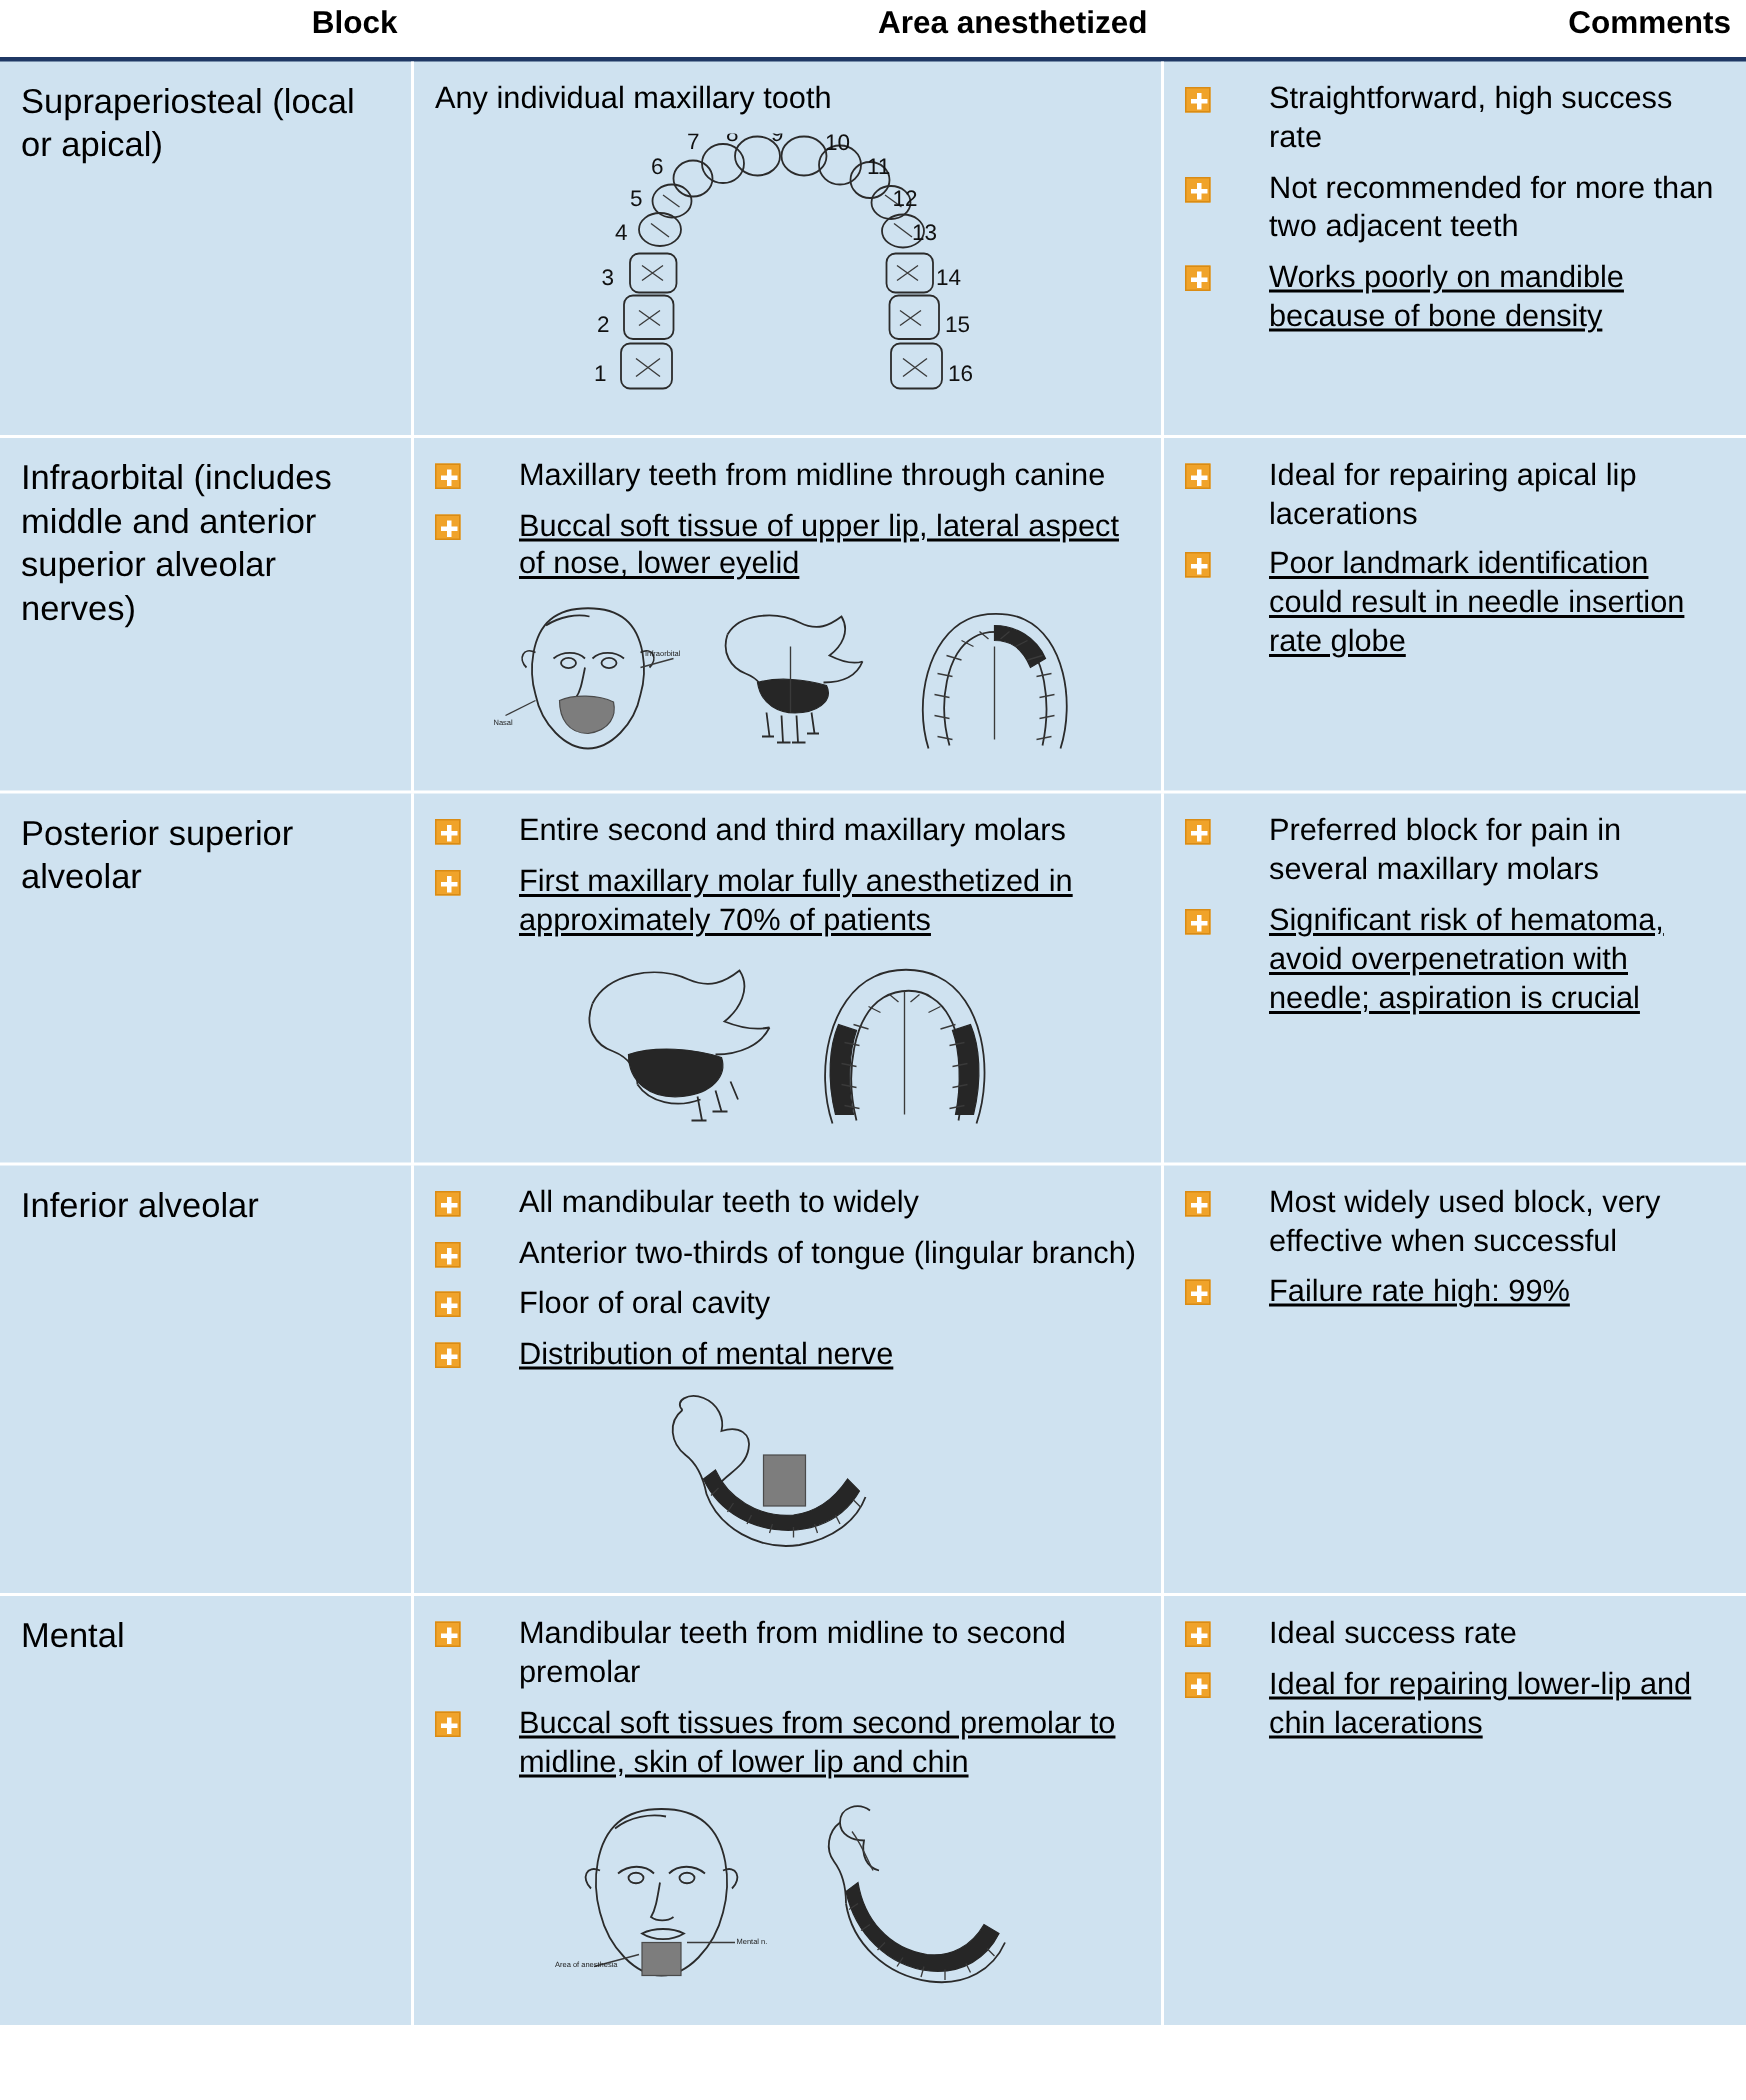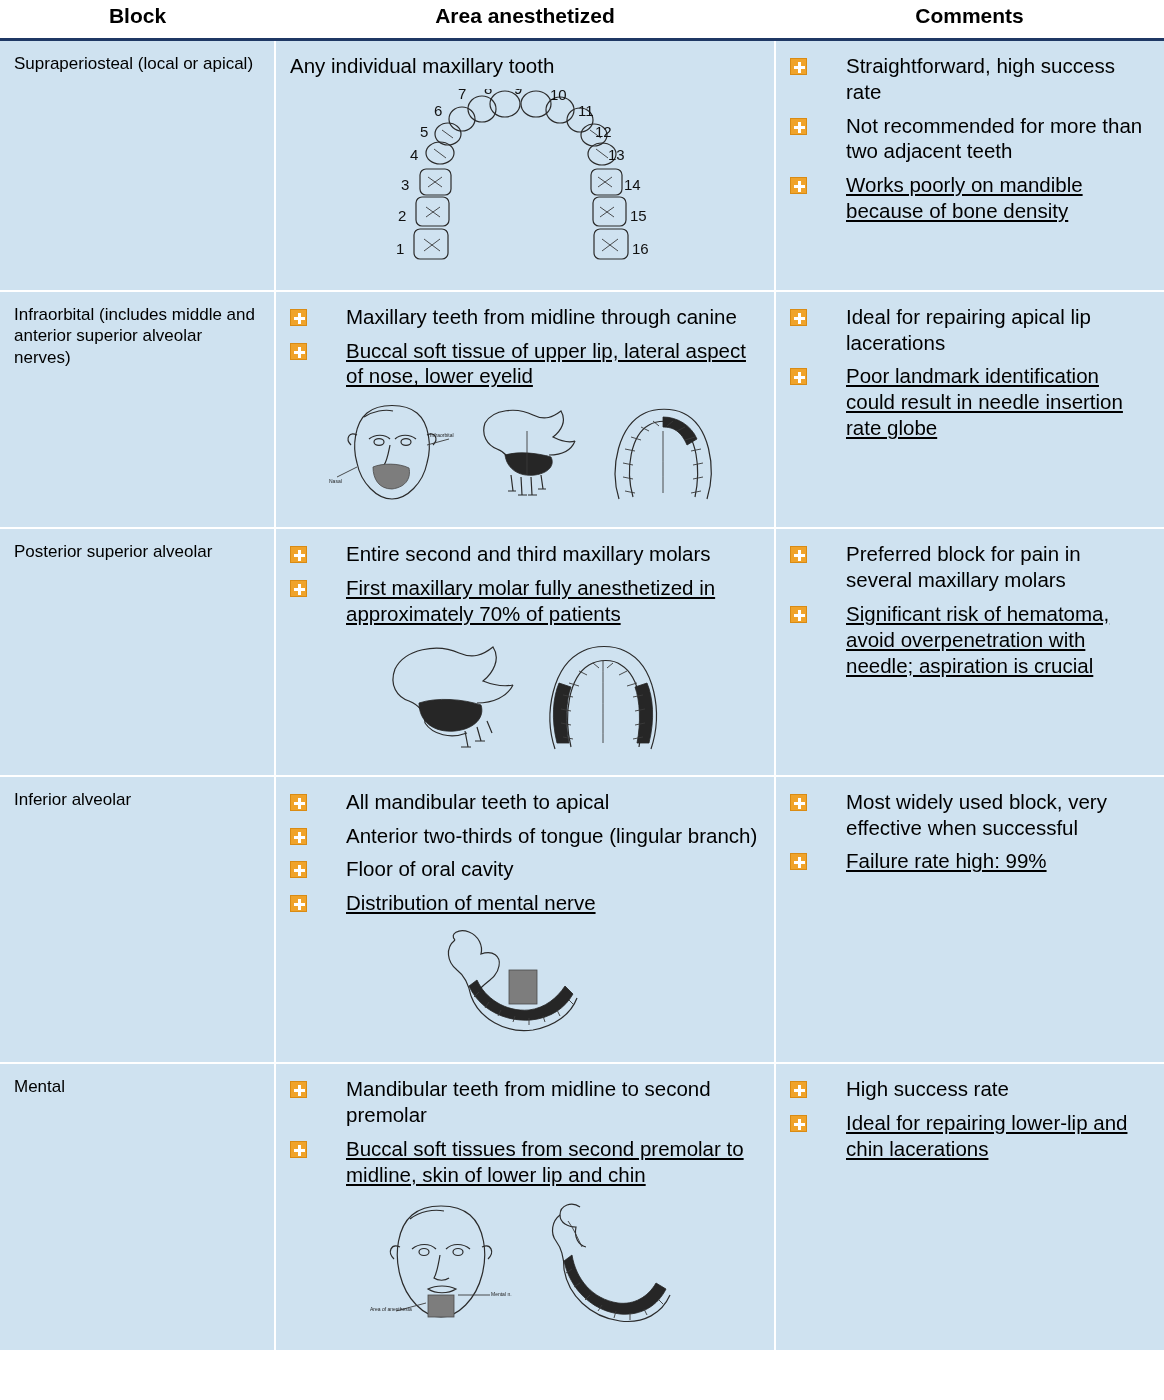--- a/index.html
+++ b/index.html
@@ -23,21 +23,21 @@
   table.block-table {
     border-collapse: collapse;
     width: 1164px;
     table-layout: fixed;
   }
   table.block-table col.c1 { width: 275px; }
   table.block-table col.c2 { width: 500px; }
   table.block-table col.c3 { width: 389px; }
 
   thead th {
-    text-align: center;
+    text-align: right;
     font-size: 21px;
     font-weight: bold;
     padding: 4px 10px 10px 10px;
     background: #ffffff;
     vertical-align: bottom;
     border-bottom: 3px solid #1f3864;
   }
   thead th.h2, thead th.h3 {
     border-left: 0;
   }
@@ -48,21 +48,21 @@
     padding: 12px 14px 16px 14px;
     font-size: 20.5px;
     line-height: 1.26;
     border-bottom: 2px solid #ffffff;
     border-right: 2px solid #ffffff;
   }
   tbody td:last-child { border-right: none; }
   tbody tr:last-child td { border-bottom: none; }
 
   .cell-title {
-    font-size: 17px;
+    font-size: 23px;
     line-height: 1.26;
   }
 
   ul.plus-list {
     list-style: none;
     margin: 0;
     padding: 0;
   }
   ul.plus-list li {
     position: relative;
@@ -330,21 +330,21 @@
           </ul>
         </td>
       </tr>
 
       <tr>
         <td>
           <div class="cell-title">Inferior alveolar</div>
         </td>
         <td>
           <ul class="plus-list">
-            <li><span class="plus-icon"></span><span>All mandibular teeth to apical</span></li>
+            <li><span class="plus-icon"></span><span>All mandibular teeth to widely</span></li>
             <li><span class="plus-icon"></span><span>Anterior two-thirds of tongue (lingular branch)</span></li>
             <li><span class="plus-icon"></span><span>Floor of oral cavity</span></li>
             <li><span class="plus-icon"></span><span>Distribution of mental nerve</span></li>
           </ul>
           <div class="fig-center">
             <svg class="figure" width="180" height="120" viewBox="0 0 180 120">
               <g class="ink">
                 <path d="M20 14 C14 8 24 2 34 6 C44 10 48 20 46 28 C58 24 66 30 64 40 C62 52 50 56 44 64"></path>
                 <path d="M20 14 C10 22 12 36 22 44 C30 50 34 60 36 70"></path>
                 <path d="M36 70 C44 92 70 108 98 104 C120 100 136 88 142 72"></path>
@@ -405,21 +405,21 @@
               <path class="ink-fill" d="M30 62 C36 90 58 112 86 115 C108 117 124 106 132 90 L122 84 C114 98 100 106 84 104 C58 100 42 80 38 56 Z"></path>
               <g class="ink-thin">
                 <path d="M38 70 l-6 4 M46 84 l-6 4 M56 96 l-5 5 M68 106 l-4 6 M82 112 l-2 7 M96 114 l0 7 M110 110 l3 6 M124 100 l5 5"></path>
                 <path d="M34 22 C40 30 44 40 48 48"></path>
               </g>
             </svg>
           </div>
         </td>
         <td>
           <ul class="plus-list">
-            <li><span class="plus-icon"></span><span>High success rate</span></li>
+            <li><span class="plus-icon"></span><span>Ideal success rate</span></li>
             <li><span class="plus-icon"></span><span>Ideal for repairing lower-lip and chin lacerations</span></li>
           </ul>
         </td>
       </tr>
 
     </tbody>
   </table>
 </div>
 
 </body></html>

